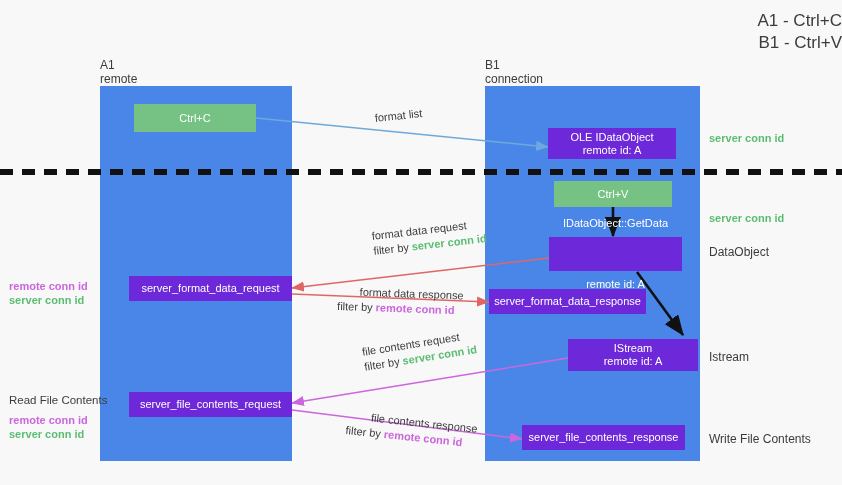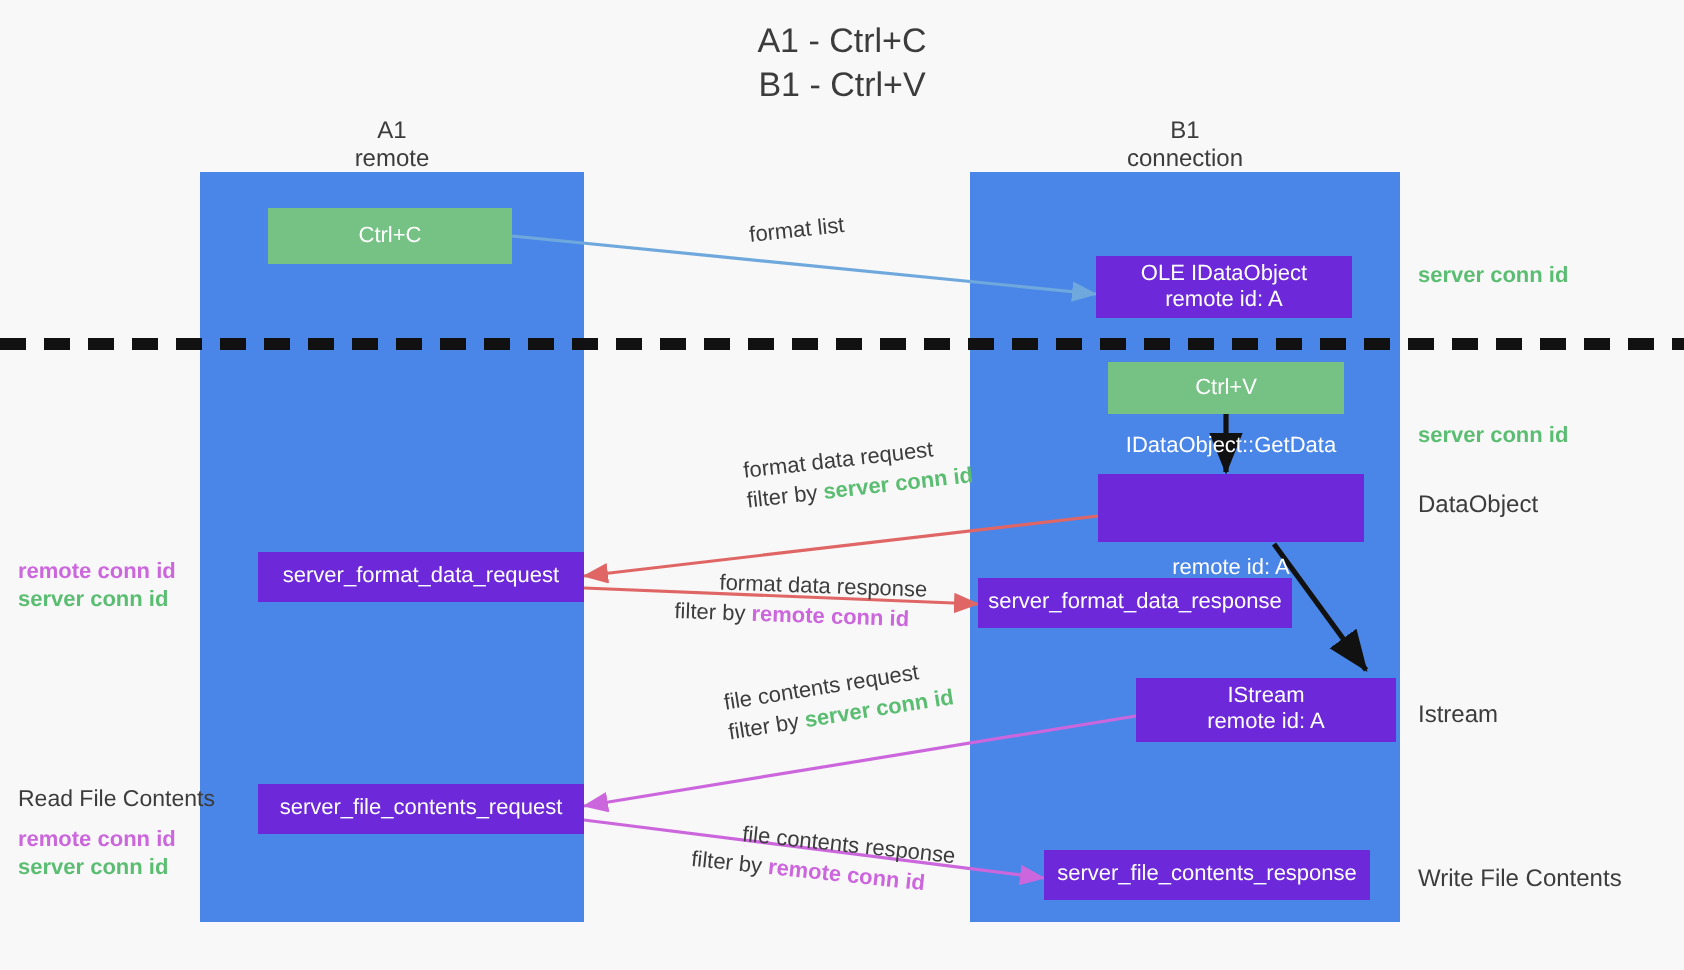--- a/index.html
+++ b/index.html
@@ -10,27 +10,27 @@
     font-family:"Liberation Sans","DejaVu Sans",sans-serif;
     color:#3c3c3c;
     overflow:hidden;
     position:relative;
   }
   #stage{position:absolute;left:0;top:0;width:842px;height:485px;}
   .abs{position:absolute;}
 
   
   .title{
-    left:0;top:10px;width:842px;text-align:center;
+    left:0;top:10px;width:842px;text-align:right;
     font-size:17px;line-height:22px;color:#3c3c3c;
   }
 
   
   .lane-head{
-    text-align:center;font-size:12px;line-height:14px;color:#3c3c3c;
+    text-align:left;font-size:12px;line-height:14px;color:#3c3c3c;
   }
   .lane-head .l1{display:block;}
   .lane-head .l2{display:block;}
 
   
   .lane{
     background:#4a86e8;
   }
 
   

